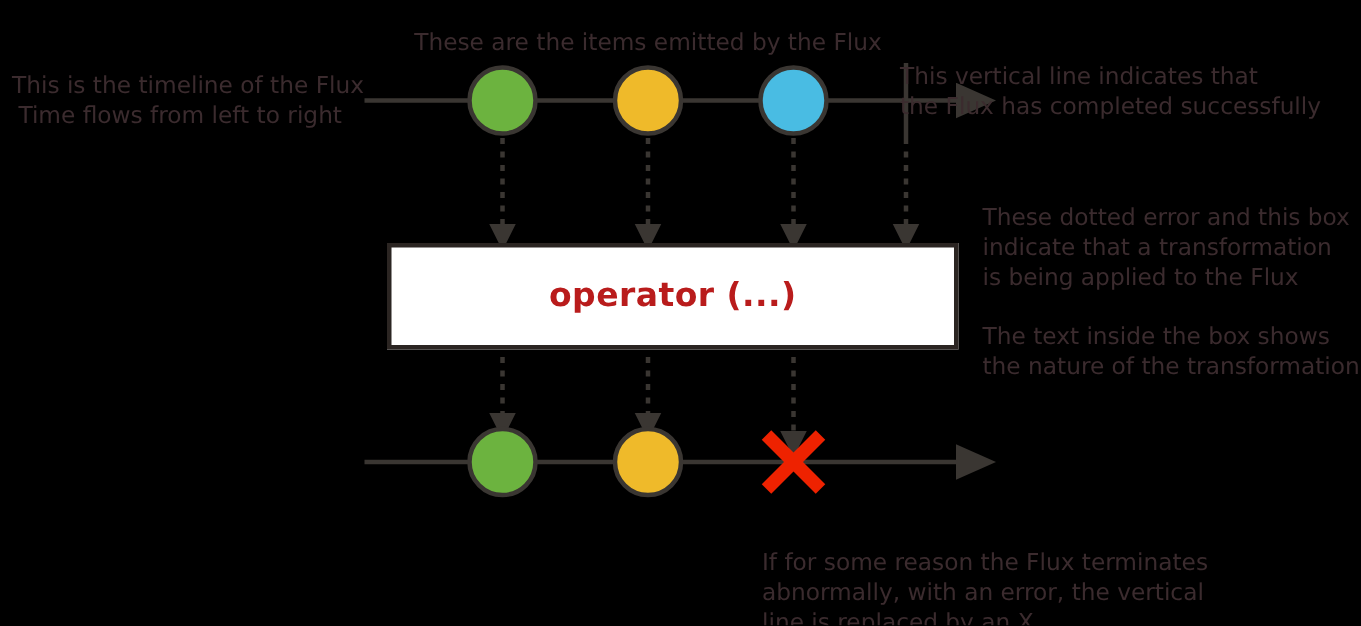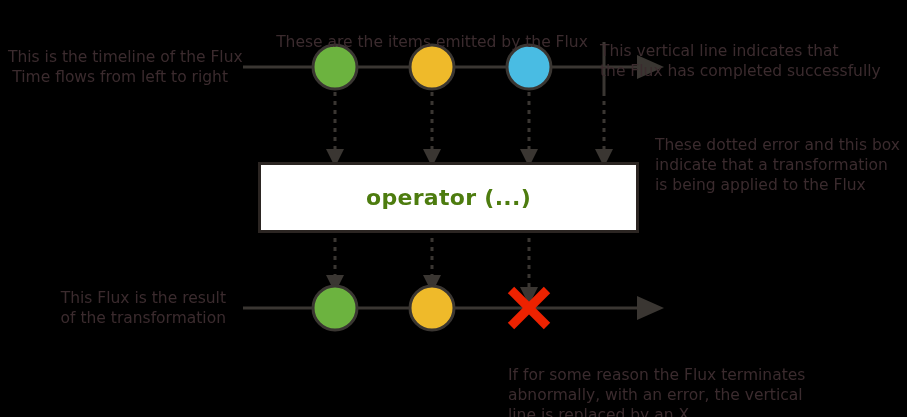--- a/index.html
+++ b/index.html
@@ -42,21 +42,21 @@
     border: 3px solid #2b2522;
     box-sizing: border-box;
     display: flex;
     align-items: center;
     justify-content: center;
   }
   .opbox-label {
     font-family: "DejaVu Sans", sans-serif;
     font-weight: bold;
     font-size: 22px;
-    color: #4d7c0f;
+    color: #b91c1c;
     letter-spacing: 0.3px;
   }
 </style>
 </head>
 <body>
 
 <div id="stage">
 
   <svg class="layer" viewBox="0 0 907 417">
     <defs>
@@ -126,30 +126,30 @@
     </g>
   </svg>
 
   <div class="opbox" style="left:258px; top:162px; width:381px; height:71px;">
     <span class="opbox-label">operator (...)</span>
   </div>
 
   <div class="anno right" style="left:8px; top:47px; width:220px;text-align:right;">This is the timeline of the Flux
 Time flows from left to right</div>
 
-  <div class="anno center" style="left:262px; top:32px; width:340px;">These are the items emitted by the Flux</div>
+  <div class="anno center" style="left:262px; top:18px; width:340px;">These are the items emitted by the Flux</div>
 
   <div class="anno left" style="left:600px; top:5px; width:300px;margin-top:36px;">This vertical line indicates that
 the Flux has completed successfully</div>
 
   <div class="anno left" style="left:655px; top:135px; width:250px;">These dotted error and this box
 indicate that a transformation
 is being applied to the Flux</div>
 
+  <div class="anno left" style="left:655px; top:214px; width:250px;">The text inside the box shows
+the nature of the transformation</div>
 
-  <div class="anno right" style="left:8px; top:288px; width:218px;">This Flux is the result
-of the transformation</div>
 
   <div class="anno left" style="left:508px; top:365px; width:330px;">If for some reason the Flux terminates
 abnormally, with an error, the vertical
 line is replaced by an X</div>
 
 </div>
 
 </body></html>

